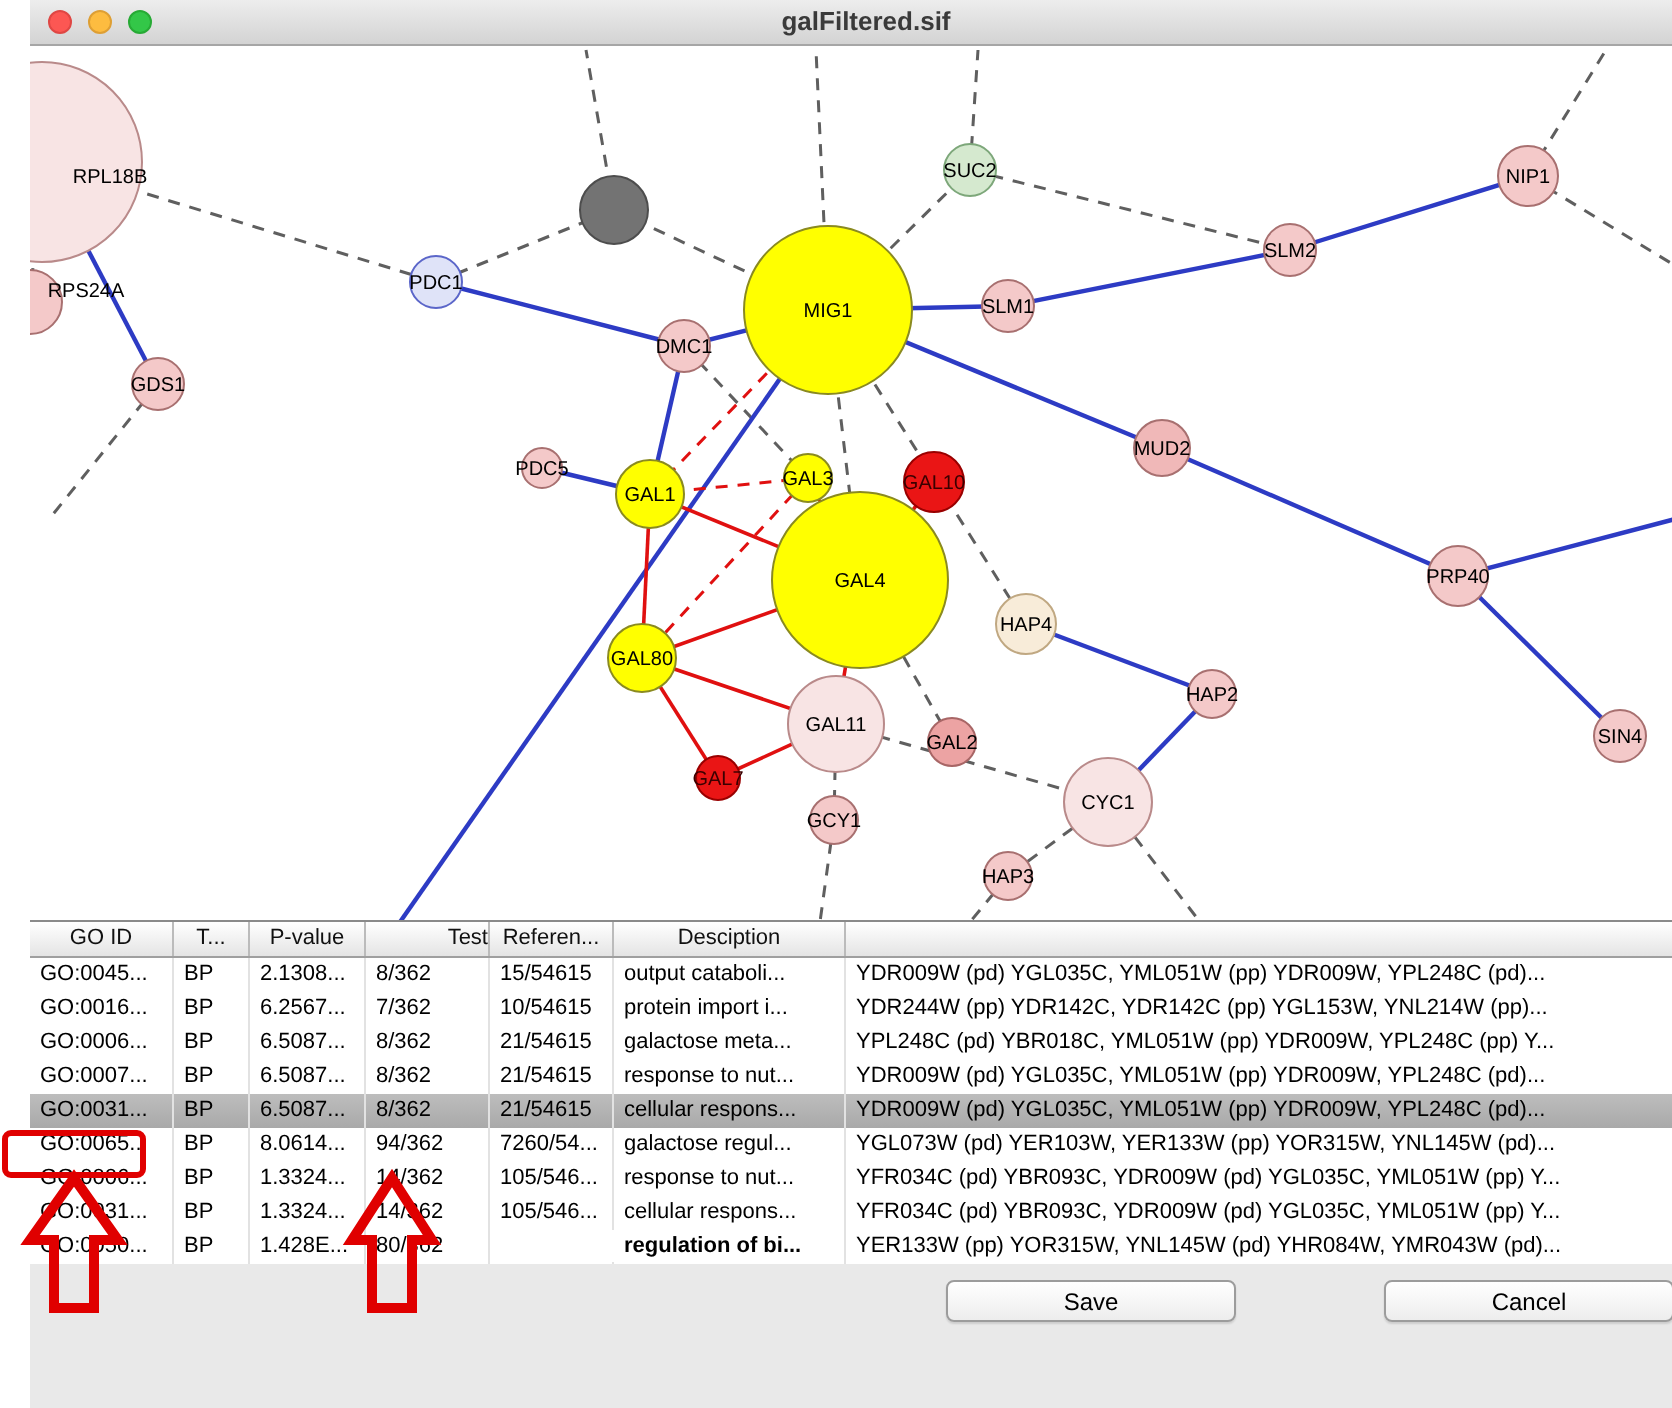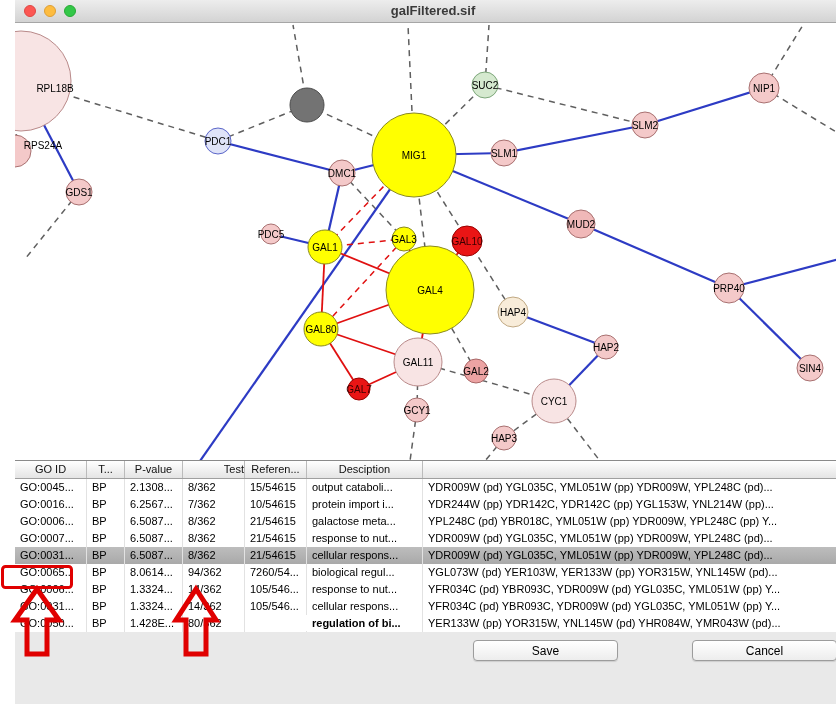--- a/index.html
+++ b/index.html
@@ -282,21 +282,21 @@
             <div class="td" style="width: 62px;">21/54615</div>
             <div class="td" style="width: 116px;">cellular respons...</div>
             <div class="td flex">YDR009W (pd) YGL035C, YML051W (pp) YDR009W, YPL248C (pd)...</div>
           </div>
           <div class="tr">
             <div class="td" style="width: 72px;">GO:0065...</div>
             <div class="td" style="width: 38px;">BP</div>
             <div class="td" style="width: 58px;">8.0614...</div>
             <div class="td" style="width: 62px;">94/362</div>
             <div class="td" style="width: 62px;">7260/54...</div>
-            <div class="td" style="width: 116px;">biological regul...</div>
+            <div class="td" style="width: 116px;">galactose regul...</div>
             <div class="td flex">YGL073W (pd) YER103W, YER133W (pp) YOR315W, YNL145W (pd)...</div>
           </div>
           <div class="tr">
             <div class="td" style="width: 72px;">GO:0006...</div>
             <div class="td" style="width: 38px;">BP</div>
             <div class="td" style="width: 58px;">1.3324...</div>
             <div class="td" style="width: 62px;">14/362</div>
             <div class="td" style="width: 62px;">105/546...</div>
             <div class="td" style="width: 116px;">response to nut...</div>
             <div class="td flex">YFR034C (pd) YBR093C, YDR009W (pd) YGL035C, YML051W (pp) Y...</div>

